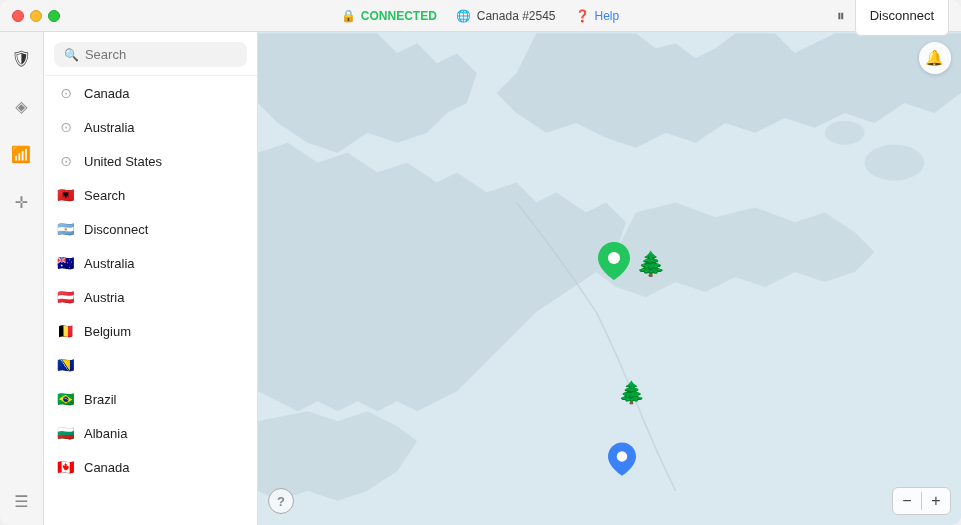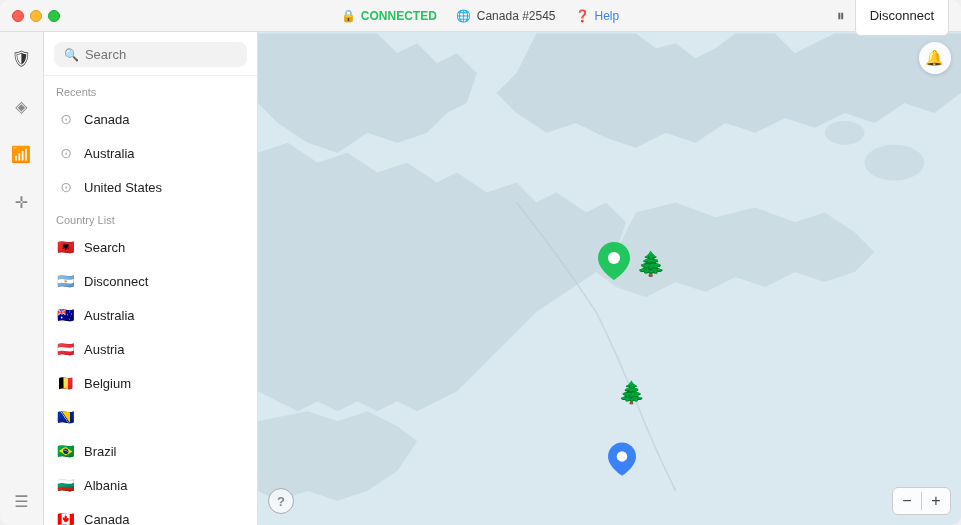--- a/index.html
+++ b/index.html
@@ -344,36 +344,34 @@
 
   <div class="sidebar-list">
     <div class="search-bar">
       <div class="search-input-wrap">
         <span class="search-icon-glyph">🔍</span>
         <input type="text" placeholder="Search" style="">
       </div>
     </div>
 
     <div class="sidebar-scroll">
-      <div class="section-label">Recents</div>
 
       <div class="list-item">
         <span class="recent-icon">⊙</span>
         <span>Canada</span>
       </div>
       <div class="list-item">
         <span class="recent-icon">⊙</span>
         <span>Australia</span>
       </div>
       <div class="list-item">
         <span class="recent-icon">⊙</span>
         <span>United States</span>
       </div>
 
-      <div class="section-label">Country List</div>
 
       <div class="list-item">
         <span class="flag">🇦🇱</span>
         <span>Search</span>
       </div>
       <div class="list-item">
         <span class="flag">🇦🇷</span>
         <span>Disconnect</span>
       </div>
       <div class="list-item">

